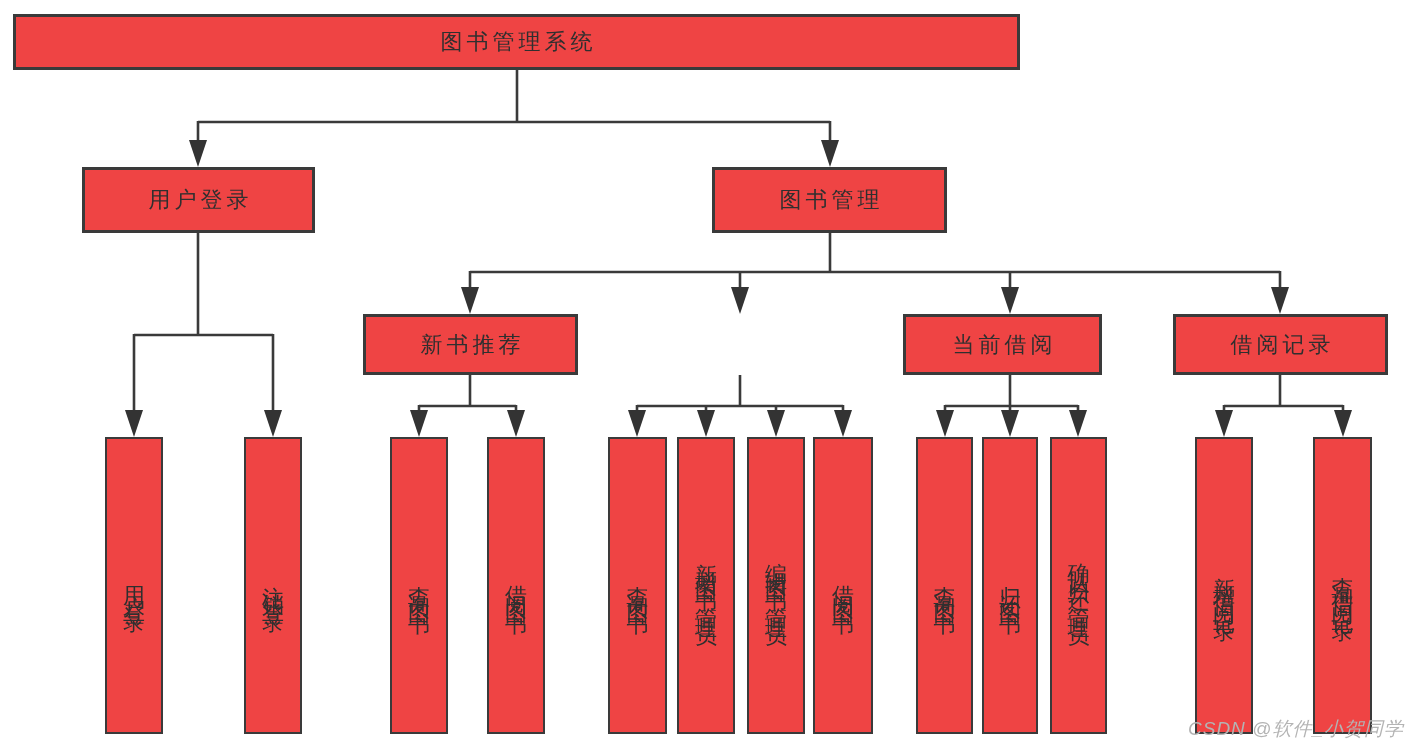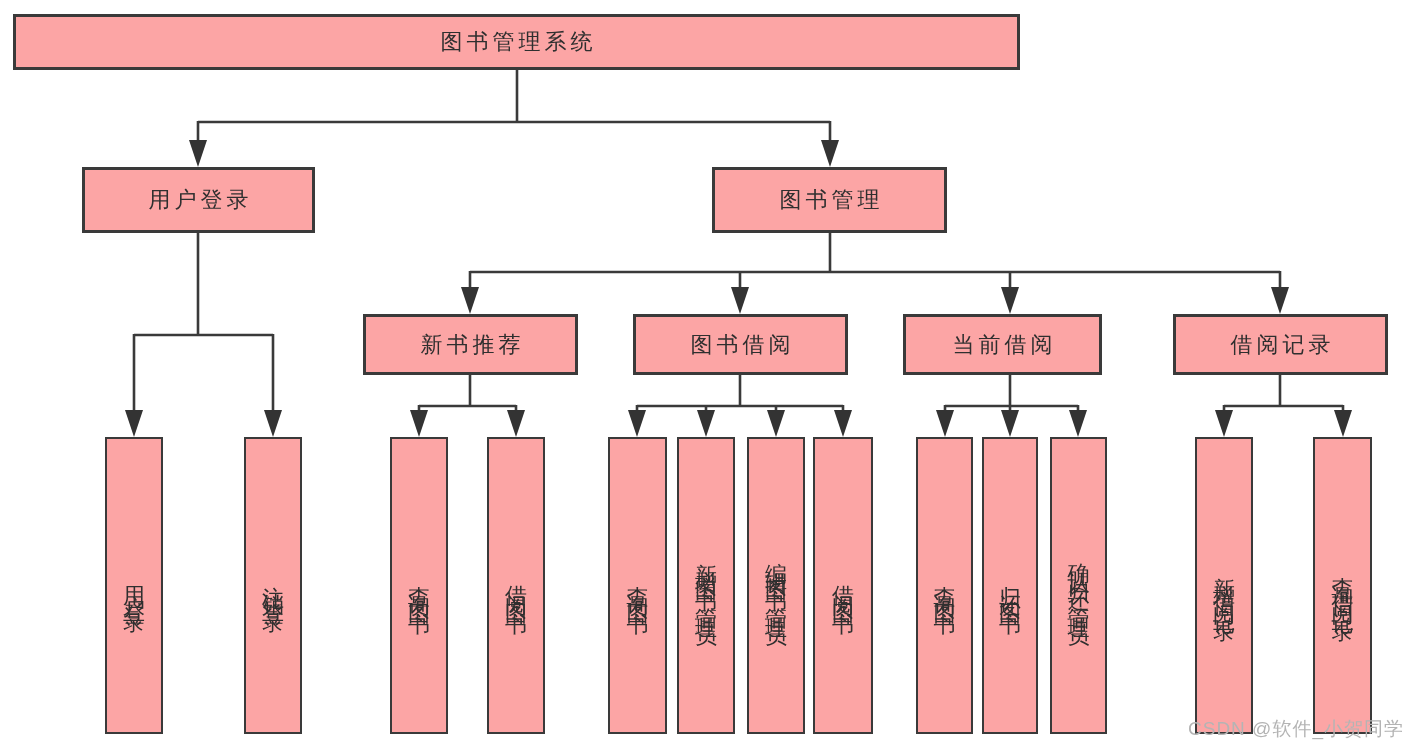--- a/index.html
+++ b/index.html
@@ -7,21 +7,21 @@
     position:relative;
     width:1405px;height:747px;
     background:#ffffff;
     font-family:"Liberation Sans", sans-serif;
     overflow:hidden;
   }
   #connector-layer{position:absolute;left:0;top:0;}
   .node{
     position:absolute;
     box-sizing:border-box;
-    background:#fca5a5;
+    background:#ef4444;
     border:3px solid #3a3a3a;
     display:flex;align-items:center;justify-content:center;
     color:#2f2f2f;
   }
   .node.h{
     font-size:22px;
     letter-spacing:4px;
   }
   .node.h span{transform:translateX(2px);} 
   .node.v{
@@ -33,20 +33,21 @@
     text-orientation:mixed;
     letter-spacing:9px;
     line-height:1;
   }
   .watermark{
     position:absolute;
     color:#b4b4b4;
     font-size:19px;
     letter-spacing:1px;
     white-space:nowrap;
+    font-style:italic;
   }
 </style>
 </head>
 <body>
 
 <div class="canvas">
 
   <svg id="connector-layer" width="1405" height="747" viewBox="0 0 1405 747">
       <line x1="517" y1="70" x2="517" y2="122" stroke="#3a3a3a" stroke-width="2.6"></line>
       <line x1="198" y1="122" x2="830" y2="122" stroke="#3a3a3a" stroke-width="2.6"></line>
@@ -109,23 +110,20 @@
   <div class="node h" style="left:82px;top:167px;width:233px;height:66px">
     <span>用户登录</span>
   </div>
   <div class="node h" style="left:712px;top:167px;width:235px;height:66px">
     <span>图书管理</span>
   </div>
 
   <div class="node h" style="left:363px;top:314px;width:215px;height:61px">
     <span>新书推荐</span>
   </div>
-  <div class="node h" style="left:633px;top:314px;width:215px;height:61px">
-    <span>图书借阅</span>
-  </div>
   <div class="node h" style="left:903px;top:314px;width:199px;height:61px">
     <span>当前借阅</span>
   </div>
   <div class="node h" style="left:1173px;top:314px;width:215px;height:61px">
     <span>借阅记录</span>
   </div>
 
   <div class="node v" style="left:105px;top:437px;width:58px;height:297px">
     <span>用户登录</span>
   </div>

